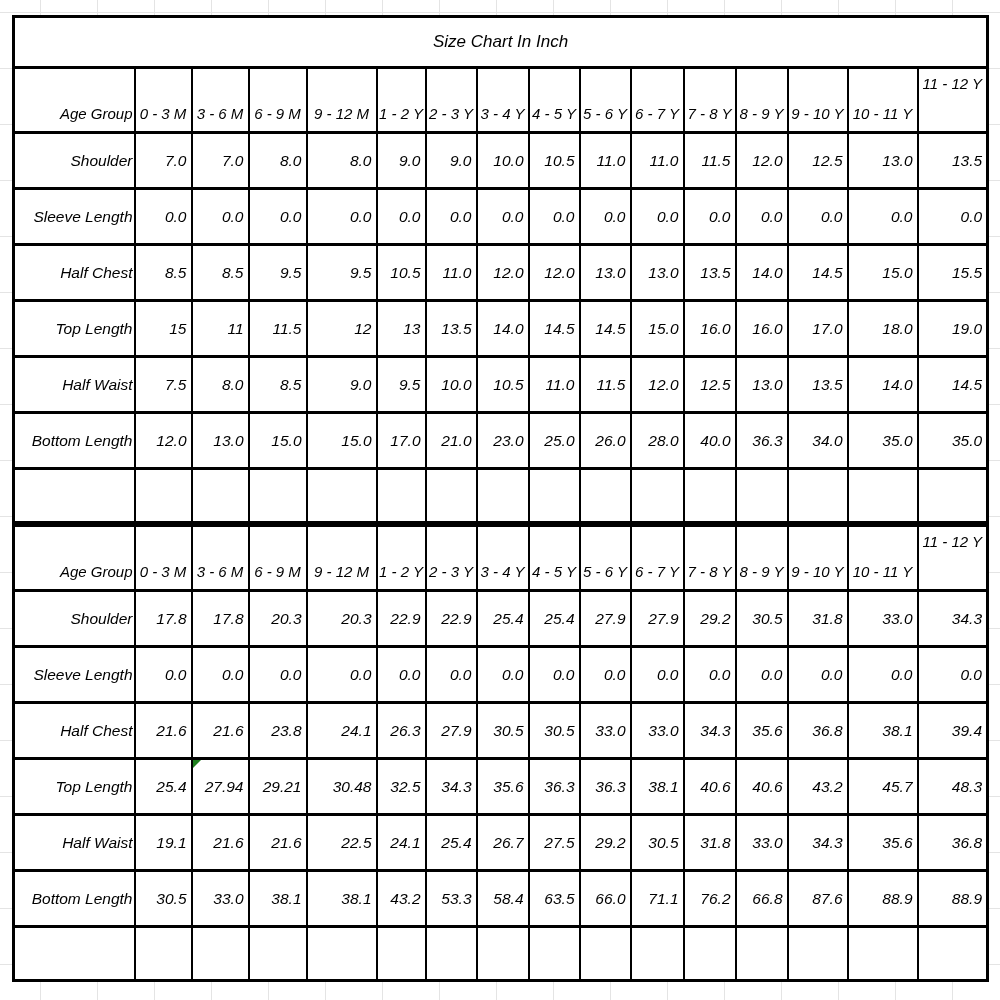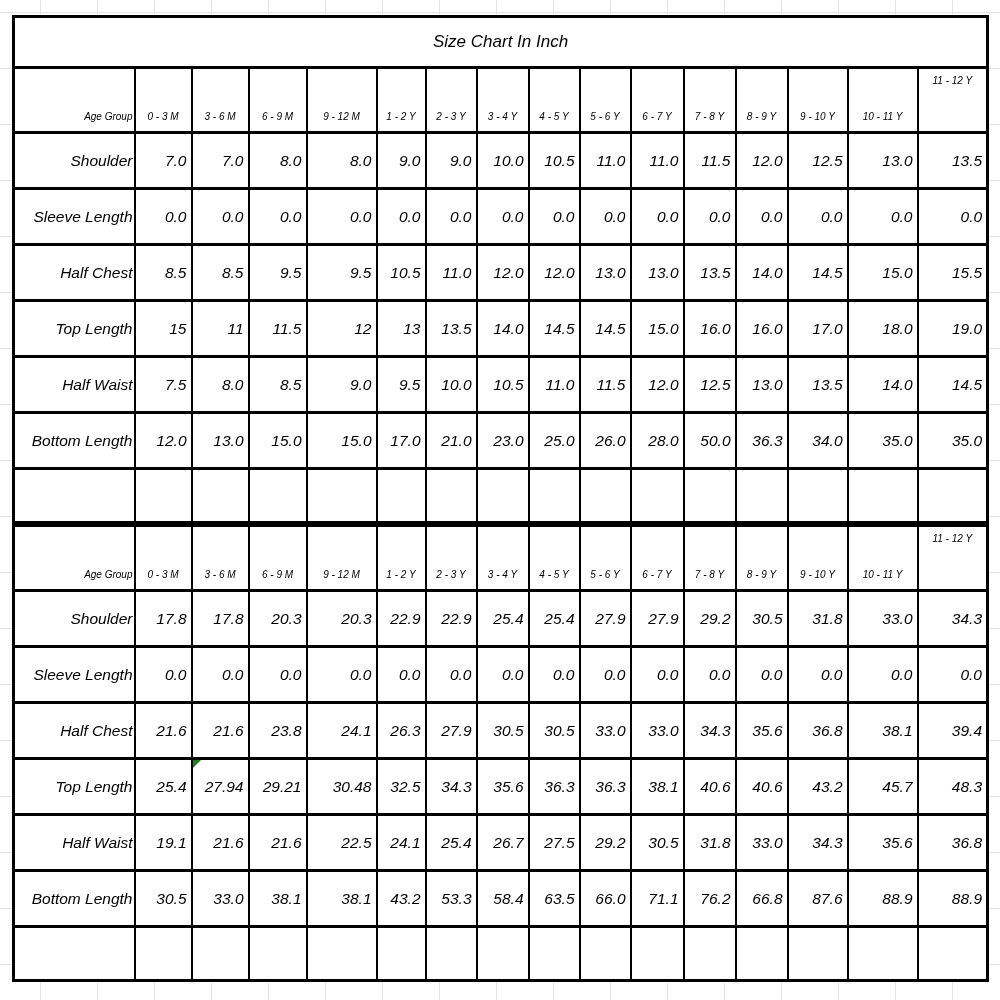--- a/index.html
+++ b/index.html
@@ -47,21 +47,21 @@
     height: 46px;
     text-align: center;
     vertical-align: middle;
     font-size: 17px;
   }
   .header-cell {
     height: 53px;
     vertical-align: bottom;
     text-align: center;
     padding: 0 1px 9px 1px;
-    font-size: 10px;
+    font-size: 15px;
   }
   .header-cell.corner {
     text-align: right;
     padding-left: 4px;
   }
   .header-cell.top-align {
     vertical-align: top;
     padding-top: 6px;
     padding-bottom: 0;
   }
@@ -232,21 +232,21 @@
             <td class="value-cell"><span>12.0</span></td>
             <td class="value-cell"><span>13.0</span></td>
             <td class="value-cell"><span>15.0</span></td>
             <td class="value-cell"><span>15.0</span></td>
             <td class="value-cell"><span>17.0</span></td>
             <td class="value-cell"><span>21.0</span></td>
             <td class="value-cell"><span>23.0</span></td>
             <td class="value-cell"><span>25.0</span></td>
             <td class="value-cell"><span>26.0</span></td>
             <td class="value-cell"><span>28.0</span></td>
-            <td class="value-cell"><span>50.0</span></td>
+            <td class="value-cell"><span>40.0</span></td>
             <td class="value-cell"><span>36.3</span></td>
             <td class="value-cell"><span>34.0</span></td>
             <td class="value-cell"><span>35.0</span></td>
             <td class="value-cell"><span>35.0</span></td>
           </tr>
           <tr class="empty-row">
             <td></td>
             <td></td>
             <td></td>
             <td></td>

